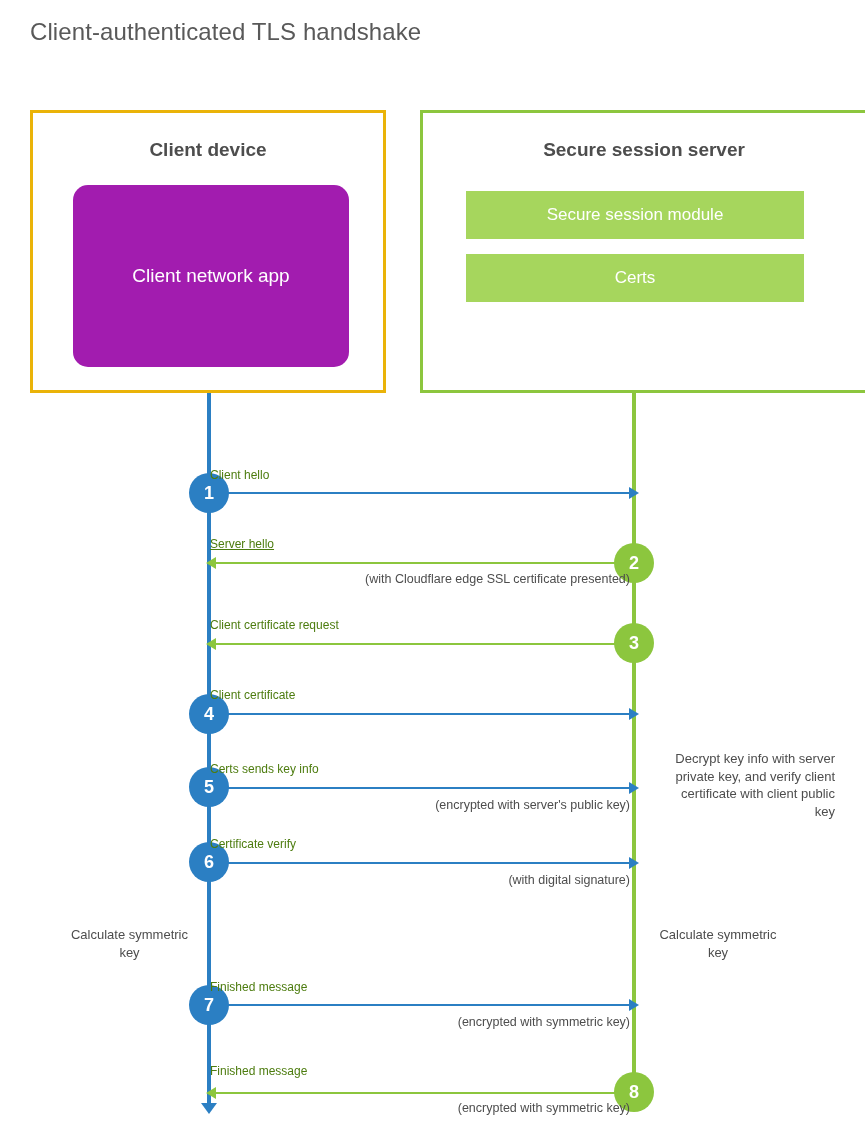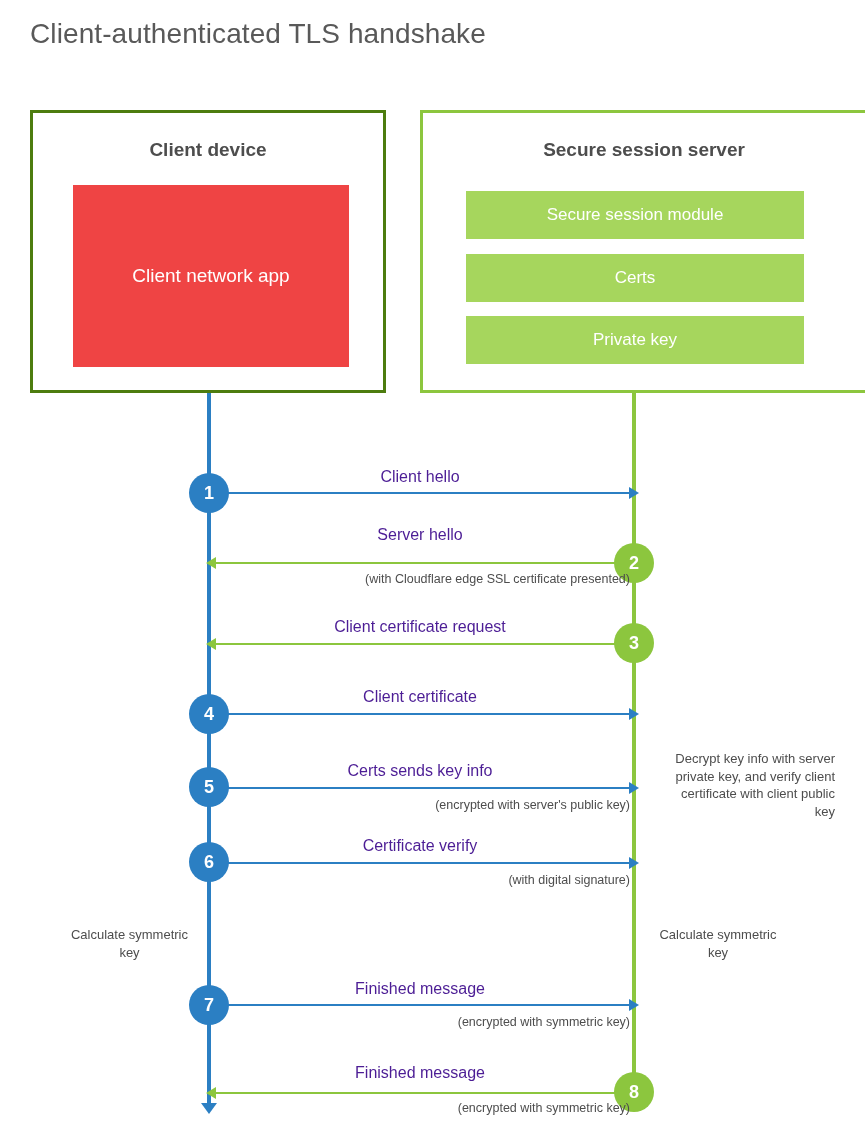--- a/index.html
+++ b/index.html
@@ -12,38 +12,38 @@
     height: 1146px;
     font-family: "Liberation Sans", sans-serif;
     color: #4d4d4d;
     position: relative;
     overflow: hidden;
   }
   .page-title {
     position: absolute;
     left: 30px;
     top: 18px;
-    font-size: 28px;
+    font-size: 24px;
     font-weight: 400;
     color: #595959;
     letter-spacing: 0.1px;
   }
 
   
   .box {
     position: absolute;
     background: #ffffff;
     box-sizing: border-box;
   }
   .box-client {
     left: 30px;
     top: 110px;
     width: 356px;
     height: 283px;
-    border: 3px solid #4d7c0f;
+    border: 3px solid #eab308;
   }
   .box-server {
     left: 420px;
     top: 110px;
     width: 448px;
     height: 283px;
     border: 3px solid #8cc63e;
   }
   .box-title {
     text-align: center;
@@ -51,28 +51,29 @@
     font-weight: bold;
     color: #4d4d4d;
     margin-top: 26px;
   }
   .client-app {
     position: absolute;
     left: 40px;
     top: 72px;
     width: 276px;
     height: 182px;
-    background: #ef4444;
+    background: #a21caf;
     color: #ffffff;
     font-size: 19px;
     display: flex;
     align-items: center;
     justify-content: center;
     text-align: center;
     line-height: 1.35;
+    border-radius: 15px;
   }
   .server-item {
     position: absolute;
     left: 43px;
     width: 338px;
     height: 48px;
     background: #a6d65d;
     color: #ffffff;
     font-size: 17px;
     display: flex;
@@ -149,23 +150,23 @@
     display: flex;
     align-items: center;
     justify-content: center;
   }
   .badge.blue { background: #2b7fc3; left: 189px; }
   .badge.green { background: #8cc63e; left: 614px; }
 
   
   .msg-label {
     position: absolute;
-    text-align: center;
-    font-size: 16px;
-    color: #4c1d95;
+    text-align: left;
+    font-size: 12px;
+    color: #4d7c0f;
     width: 420px;
     left: 210px;
   }
   .msg-sub {
     position: absolute;
     text-align: right;
     font-size: 12.5px;
     color: #4d4d4d;
     width: 420px;
     left: 210px;
@@ -199,39 +200,38 @@
 
 <div class="box box-client">
   <div class="box-title">Client device</div>
   <div class="client-app">Client network app</div>
 </div>
 
 <div class="box box-server">
   <div class="box-title">Secure session server</div>
   <div class="server-item i1">Certs</div>
   <div class="server-item i0">Secure session module</div>
-  <div class="server-item i2">Private key</div>
 </div>
 
 <div class="lifeline lifeline-client">
   <div class="lifeline-arrowhead"></div>
 </div>
 <div class="lifeline lifeline-server"></div>
 
 <div class="arrow blue" style="left:209px; top:492px; width:421px;">
     <span class="head"></span>
   </div>
 <div class="badge blue" style="top:473px;">1</div>
 <div class="msg-label" style="top:468px;">Client hello</div>
 
 <div class="arrow green" style="left:215px; top:562px; width:419px;">
     <span class="head"></span>
   </div>
 <div class="badge green" style="top:543px;">2</div>
-<div class="msg-label" style="top:526px;">Server hello</div>
+<div class="msg-label" style="top:537px;text-decoration:underline;">Server hello</div>
 <div class="msg-sub" style="top:572px;">(with Cloudflare edge SSL certificate presented)</div>
 
 <div class="arrow green" style="left:215px; top:643px; width:419px;">
     <span class="head"></span>
   </div>
 <div class="badge green" style="top:623px;">3</div>
 <div class="msg-label" style="top:618px;">Client certificate request</div>
 
 <div class="arrow blue" style="left:209px; top:713px; width:421px;">
     <span class="head"></span>

